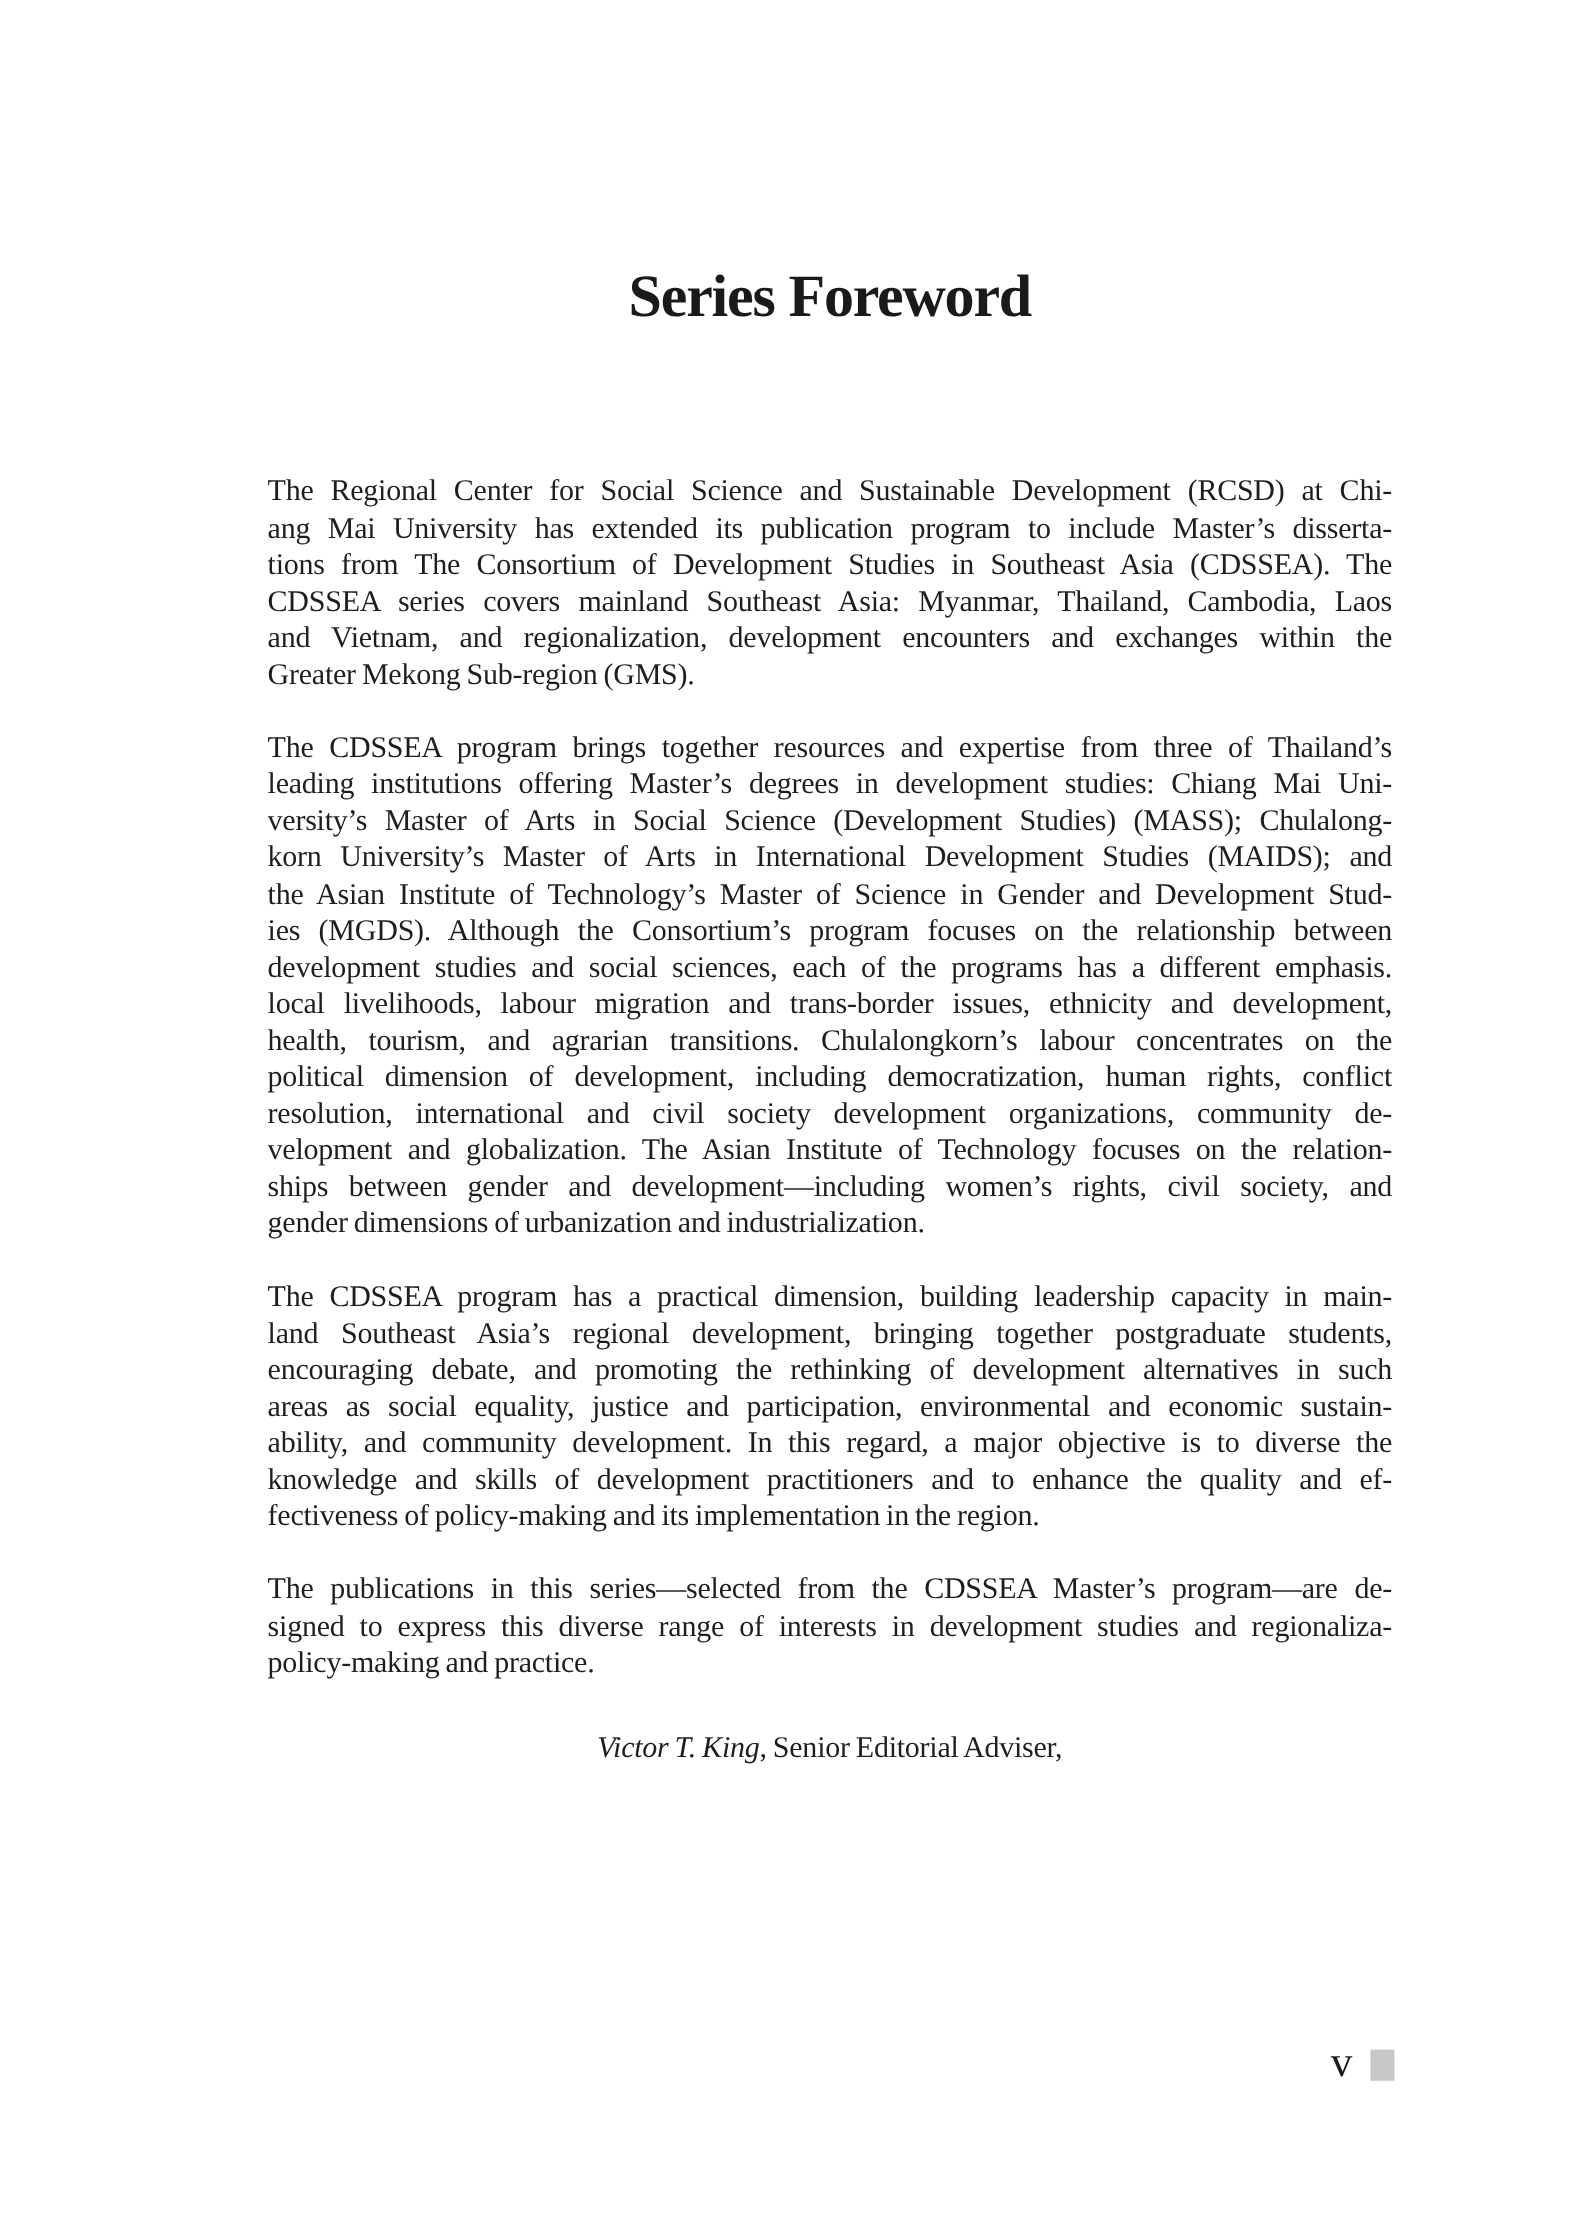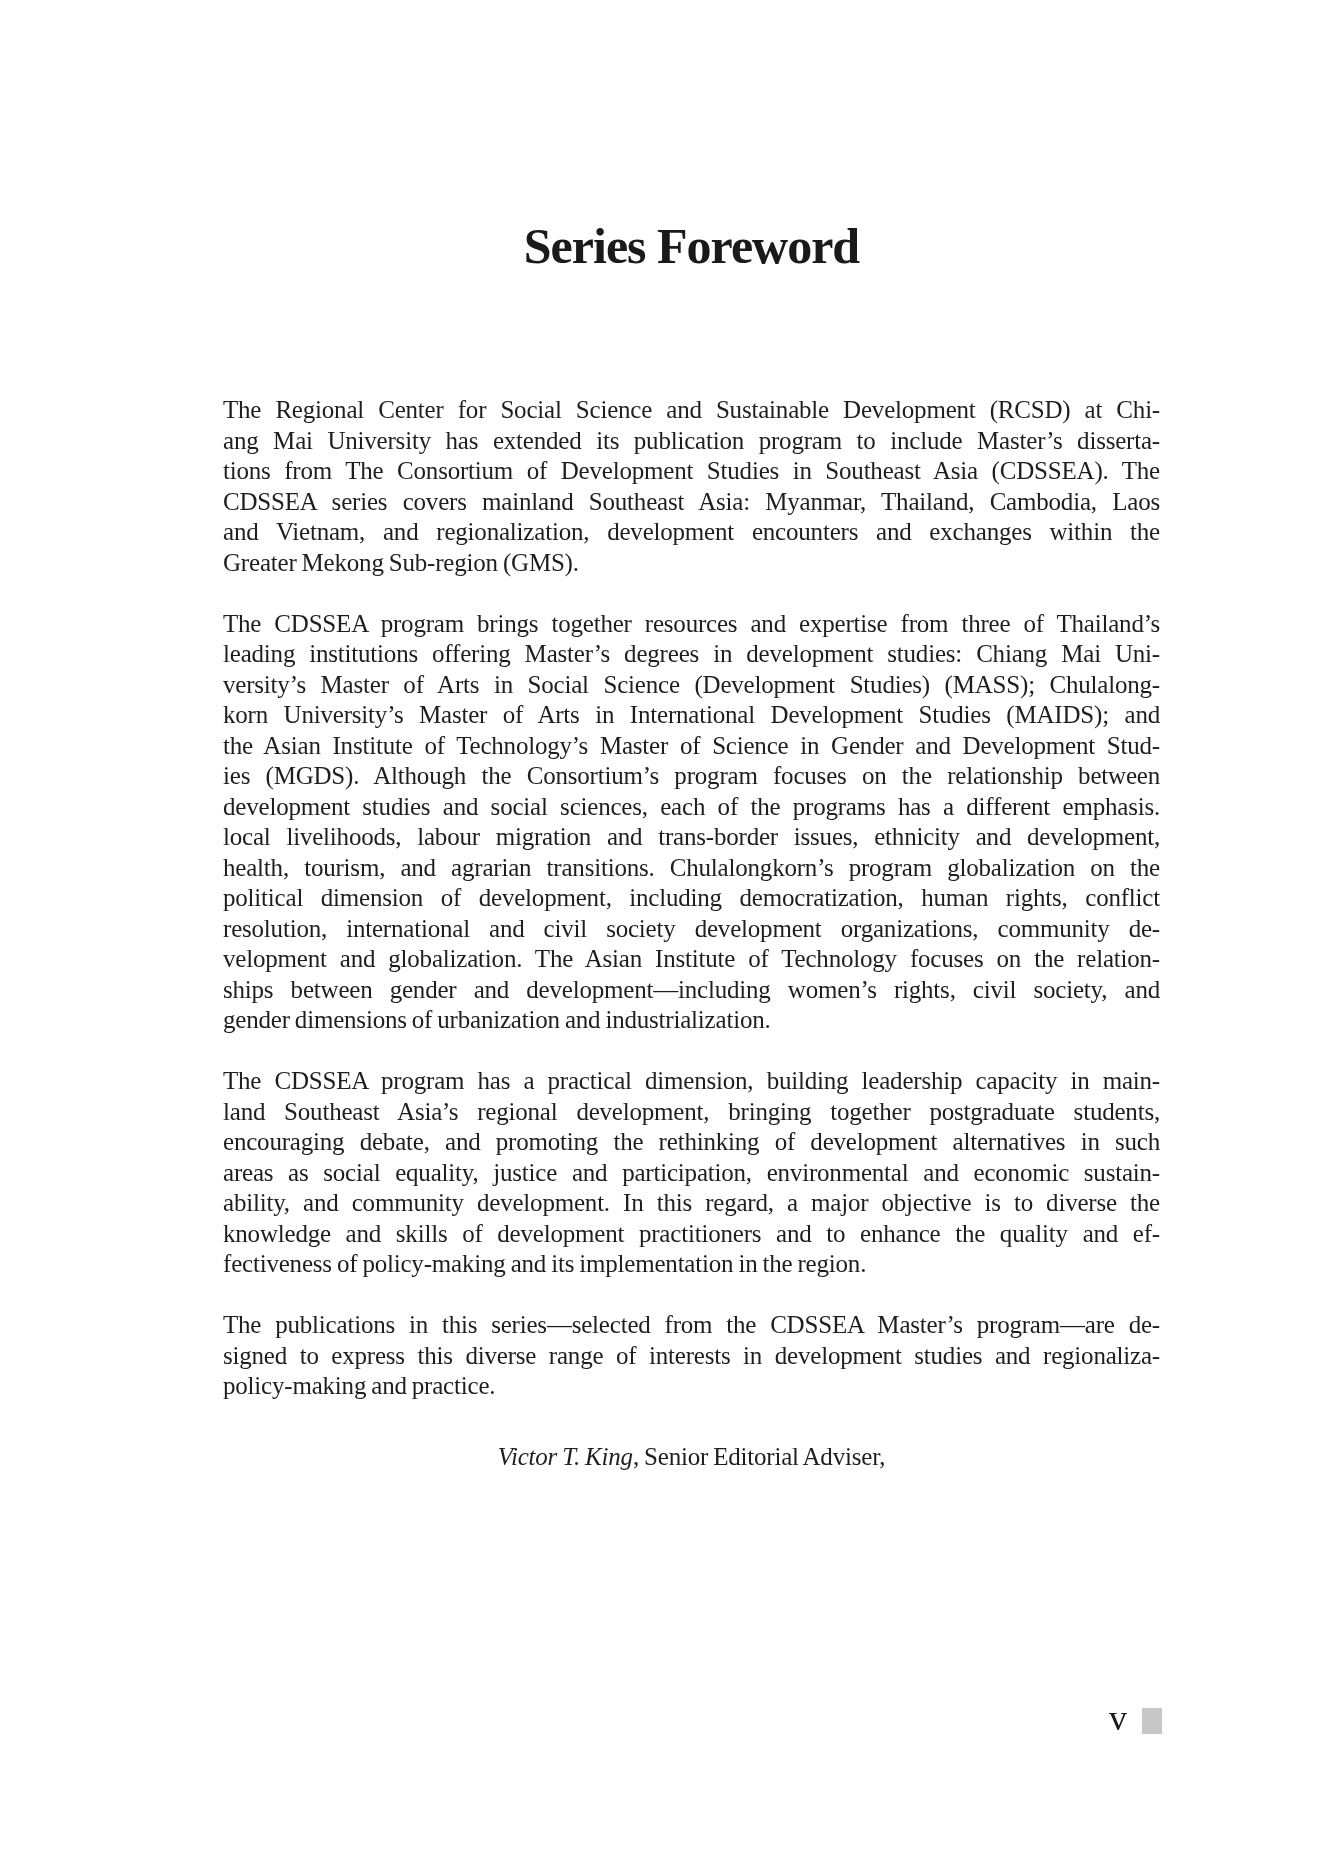--- a/index.html
+++ b/index.html
@@ -93,21 +93,21 @@
         </div>
         <div class="para">
           <div class="line">The CDSSEA program brings together resources and expertise from three of Thailand’s</div>
           <div class="line">leading institutions offering Master’s degrees in development studies: Chiang Mai Uni-</div>
           <div class="line">versity’s Master of Arts in Social Science (Development Studies) (MASS); Chulalong-</div>
           <div class="line">korn University’s Master of Arts in International Development Studies (MAIDS); and</div>
           <div class="line">the Asian Institute of Technology’s Master of Science in Gender and Development Stud-</div>
           <div class="line">ies (MGDS). Although the Consortium’s program focuses on the relationship between</div>
           <div class="line">development studies and social sciences, each of the programs has a different emphasis.</div>
           <div class="line">local livelihoods, labour migration and trans-border issues, ethnicity and development,</div>
-          <div class="line">health, tourism, and agrarian transitions. Chulalongkorn’s program globalization on the</div>
+          <div class="line">health, tourism, and agrarian transitions. Chulalongkorn’s labour concentrates on the</div>
           <div class="line">political dimension of development, including democratization, human rights, conflict</div>
           <div class="line">resolution, international and civil society development organizations, community de-</div>
           <div class="line">velopment and globalization. The Asian Institute of Technology focuses on the relation-</div>
           <div class="line">ships between gender and development—including women’s rights, civil society, and</div>
           <div class="line last">gender dimensions of urbanization and industrialization.</div>
         </div>
         <div class="para">
           <div class="line">The CDSSEA program has a practical dimension, building leadership capacity in main-</div>
           <div class="line">land Southeast Asia’s regional development, bringing together postgraduate students,</div>
           <div class="line">encouraging debate, and promoting the rethinking of development alternatives in such</div>

